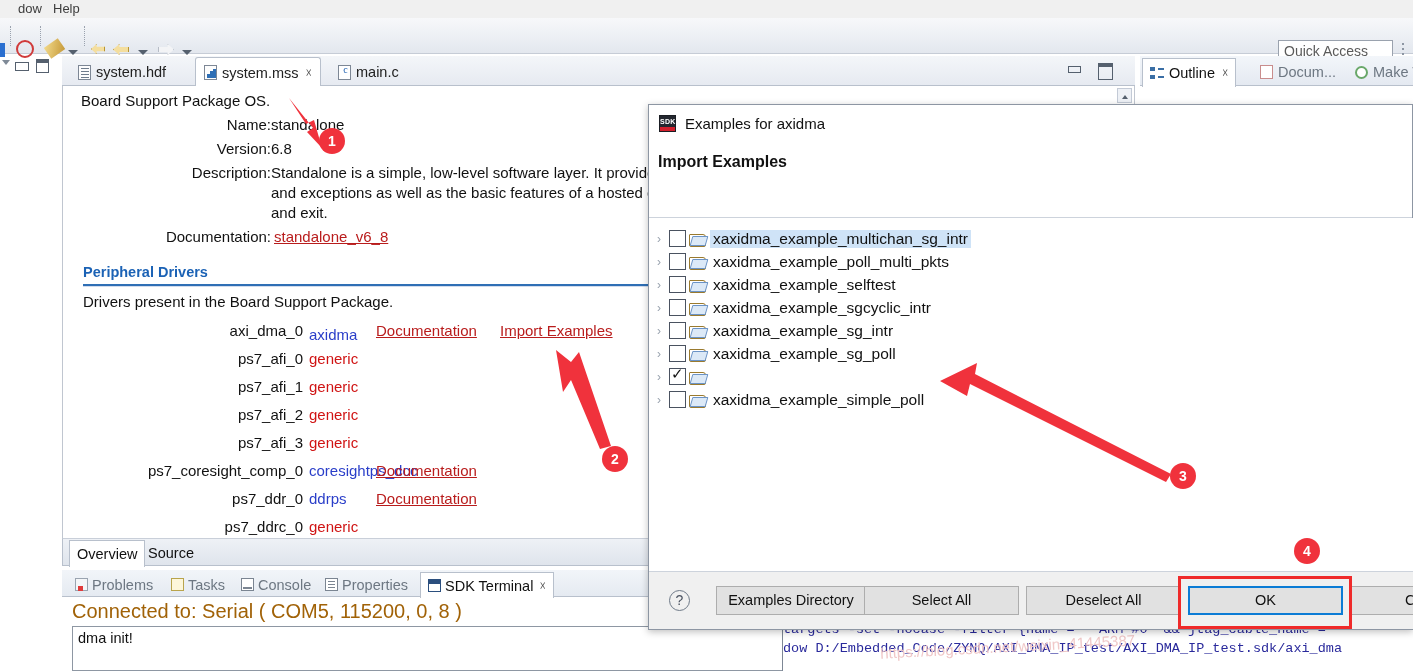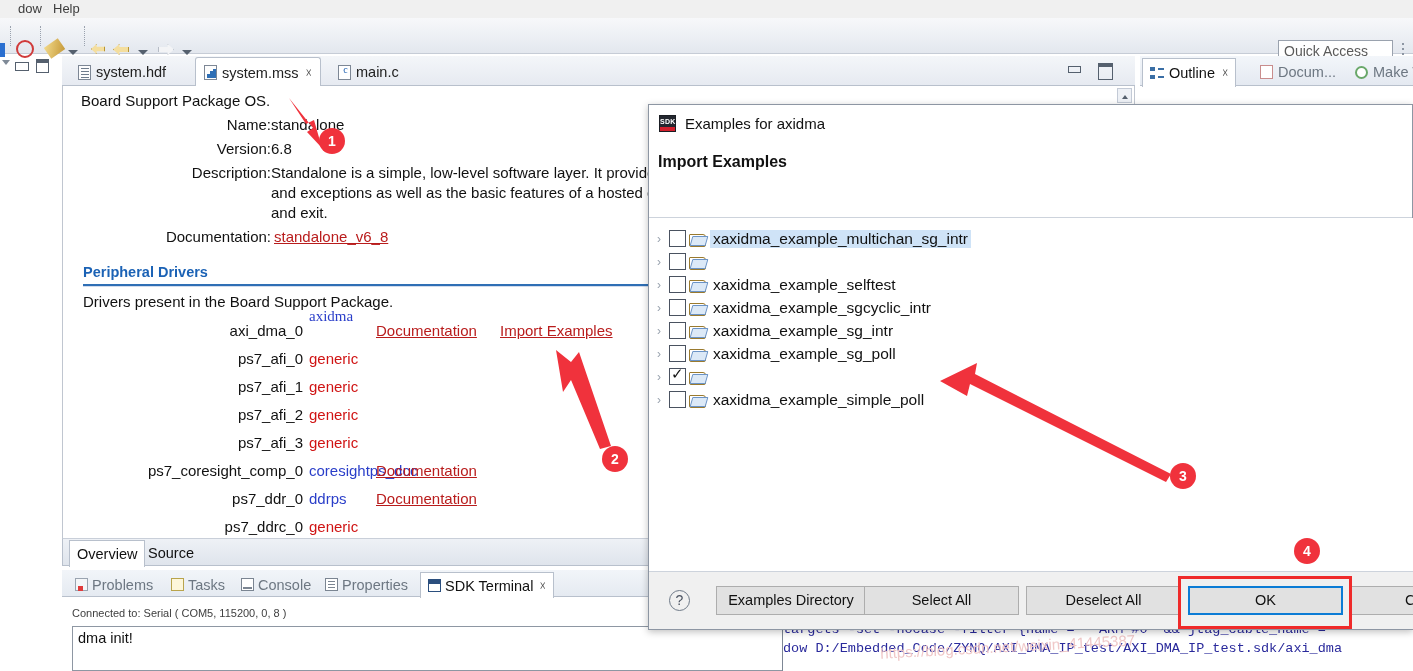--- a/index.html
+++ b/index.html
@@ -188,21 +188,21 @@
   .micon.problems { background:#f4f6f8; border:1px solid #9aa4b0; }
   .micon.problems::after{ content:''; position:absolute; left:2px; top:7px; width:5px; height:5px; background:#e03a3a;}
   .micon.tasks { background:#fdf6da; border:1px solid #b9a44c; }
   .micon.console { background:#ffffff; border:1px solid #7b8592; }
   .micon.console::after{content:'';position:absolute;left:1px;top:8px;width:9px;height:2px;background:#7b8592;}
   .micon.props { background:#ffffff; border:1px solid #7b8592; }
   .micon.props::after{content:'';position:absolute;left:2px;top:2px;width:7px;height:1px;
     box-shadow:0 3px 0 #7b8592,0 6px 0 #7b8592; background:#7b8592;}
   .micon.term { background:#ffffff; border:1px solid #2b4f7e; }
   .micon.term::after{content:'';position:absolute;left:0;top:0;width:11px;height:4px;background:#2b4f7e;}
-  .conn-line { position: absolute; left: 10px; top: 37px; font-size: 11px; color: #404040; }
+  .conn-line { position: absolute; left: 10px; top: 30px; font-size: 20px; color: #a16207; }
   .term-box {
     position: absolute; left: 10px; top: 56px; width: 1063px; height: 45px;
     background: #ffffff; border: 1px solid #8e97a3;
     font-size: 14.5px; color: #111; padding: 3px 5px;
   }
 
   
   .right-view {
     position: absolute; left: 1140px; top: 56px; width: 273px; height: 615px;
     background: #ffffff;
@@ -426,21 +426,21 @@
         <span class="k">Documentation:</span>
       </div>
       <div class="lnk" style="left:211px;top:142px;">standalone_v6_8</div>
 
       <div class="sec-head" style="left:20px;top:178px;">Peripheral Drivers</div>
       <div class="sec-rule" style="left:20px;top:198px;width:1030px;"></div>
       <div class="sec-sub" style="left:20px;top:207px;">Drivers present in the Board Support Package.</div>
 
       <div>
         <span class="drv-name" style="top:236px;left:0;">axi_dma_0</span>
-        <span class="drv-type blue" style="top:222px;left:246px;font-family:Liberation Serif, serif;">axidma</span>
+        <span class="drv-type blue" style="top:240px;left:246px;">axidma</span>
         <span class="lnk" style="top:236px;left:313px;">Documentation</span>
         <span class="lnk" style="top:236px;left:437px;">Import Examples</span>
       </div>
       <div>
         <span class="drv-name" style="top:264px;left:0;">ps7_afi_0</span>
         <span class="drv-type red" style="top:264px;left:246px;">generic</span>
       </div>
       <div>
         <span class="drv-name" style="top:292px;left:0;">ps7_afi_1</span>
         <span class="drv-type red" style="top:292px;left:246px;">generic</span>
@@ -554,20 +554,21 @@
       <div class="lrow sel" style="top:9px;">
         <span class="twisty">›</span>
         <span class="cbox"></span>
         <span class="folder"></span>
         <span class="lbl">xaxidma_example_multichan_sg_intr</span>
       </div>
       <div class="lrow" style="top:32px;">
         <span class="twisty">›</span>
         <span class="cbox"></span>
         <span class="folder"></span>
+        <span class="lbl">xaxidma_example_poll_multi_pkts</span>
       </div>
       <div class="lrow" style="top:55px;">
         <span class="twisty">›</span>
         <span class="cbox"></span>
         <span class="folder"></span>
         <span class="lbl">xaxidma_example_selftest</span>
       </div>
       <div class="lrow" style="top:78px;">
         <span class="twisty">›</span>
         <span class="cbox"></span>

